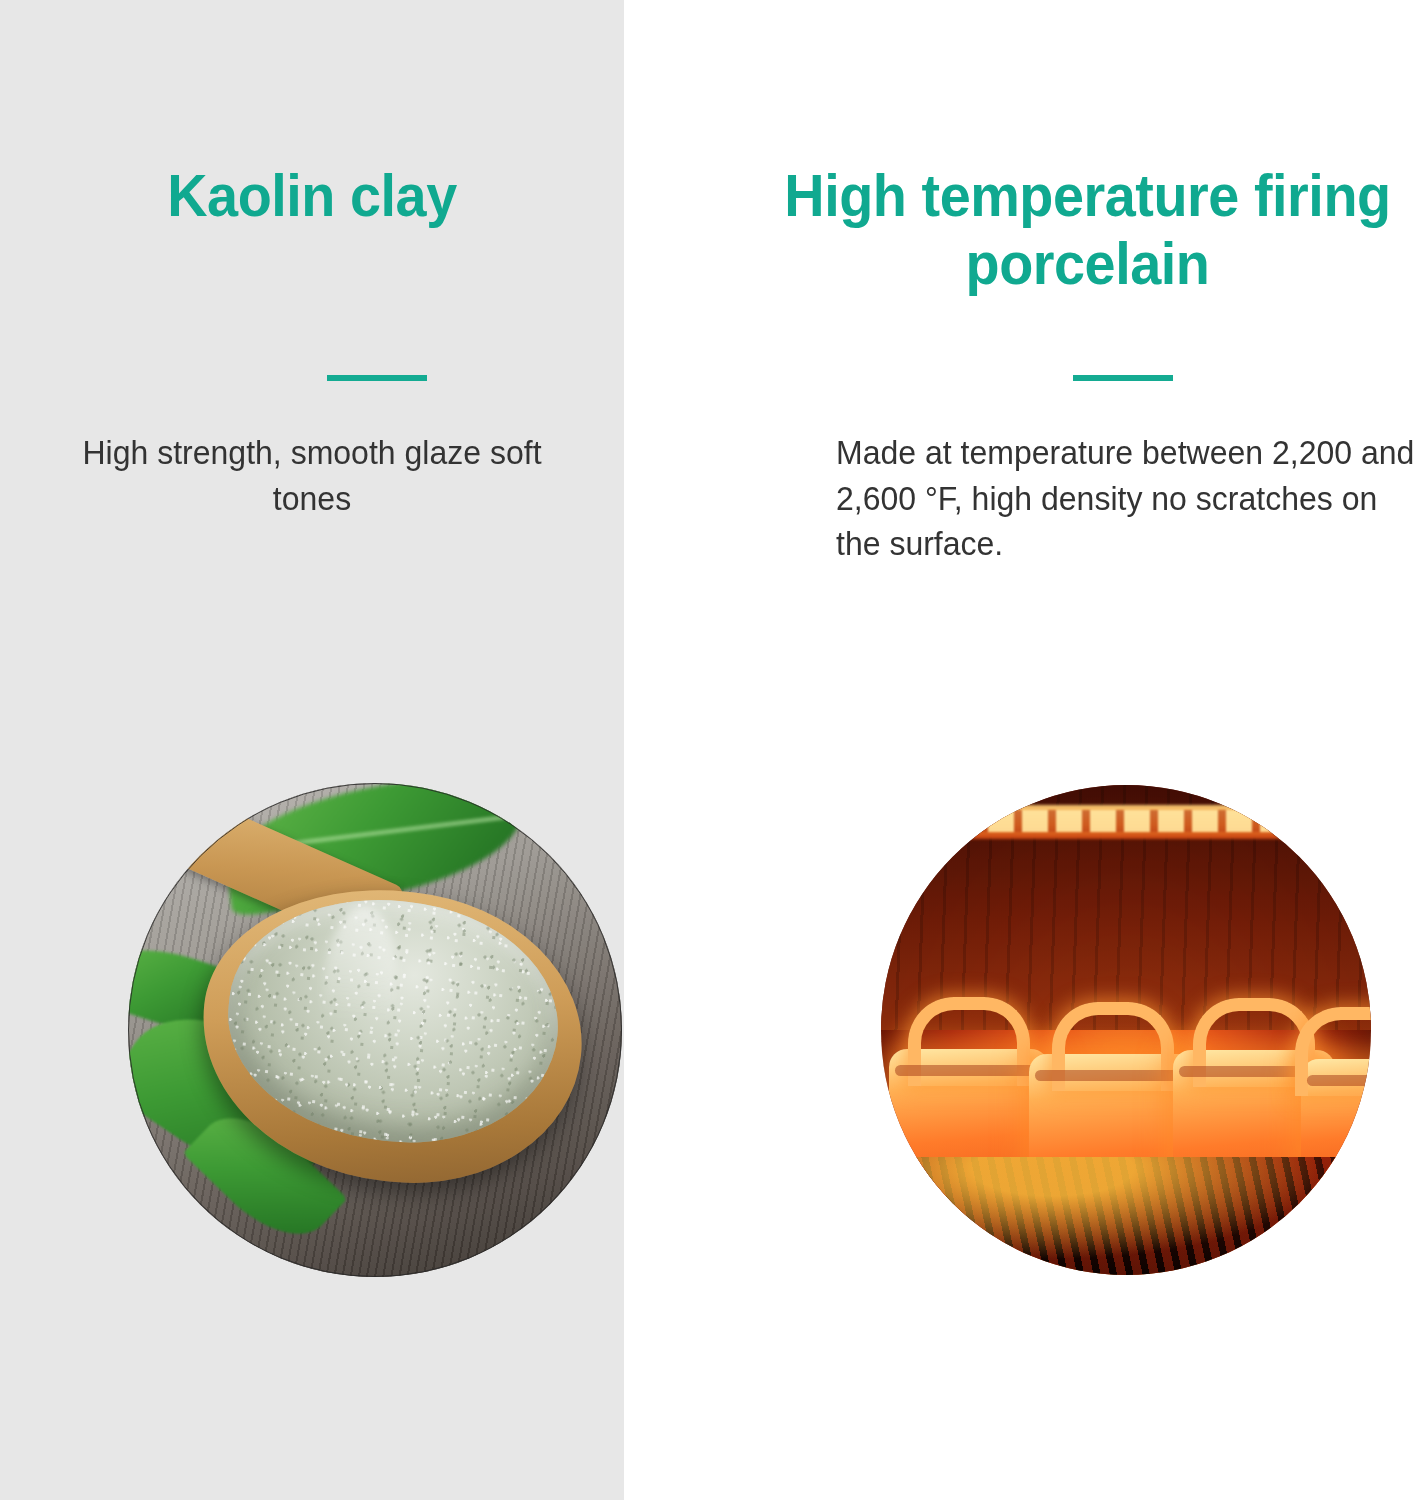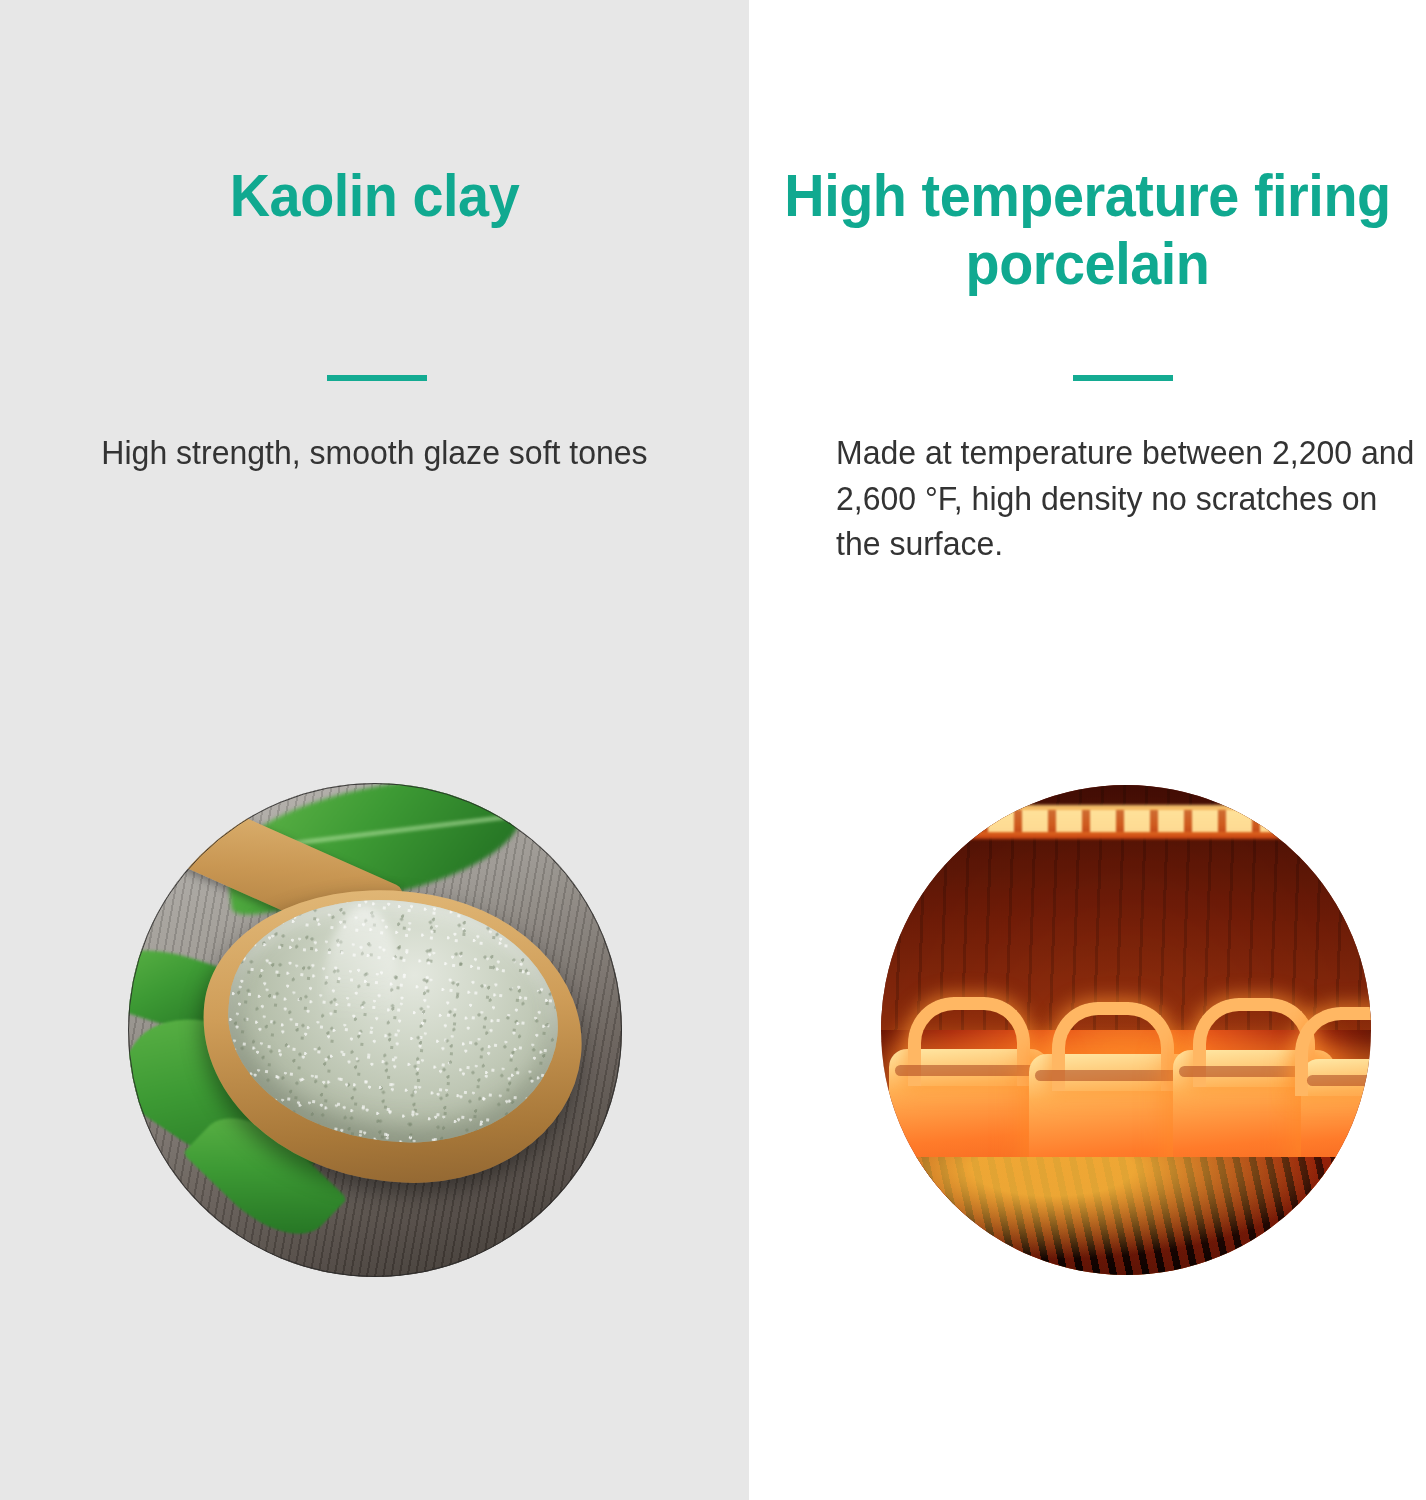--- a/index.html
+++ b/index.html
@@ -23,21 +23,21 @@
 
   
   .panel {
     position: absolute;
     top: 0;
     height: 1500px;
     box-sizing: border-box;
   }
   .panel-left {
     left: 0;
-    width: 749px;
+    width: 624px;
     background: #e7e7e7;
   }
   .panel-right {
     left: 749px;
     width: 677px;
     background: #ffffff;
   }
 
   
   .heading {

